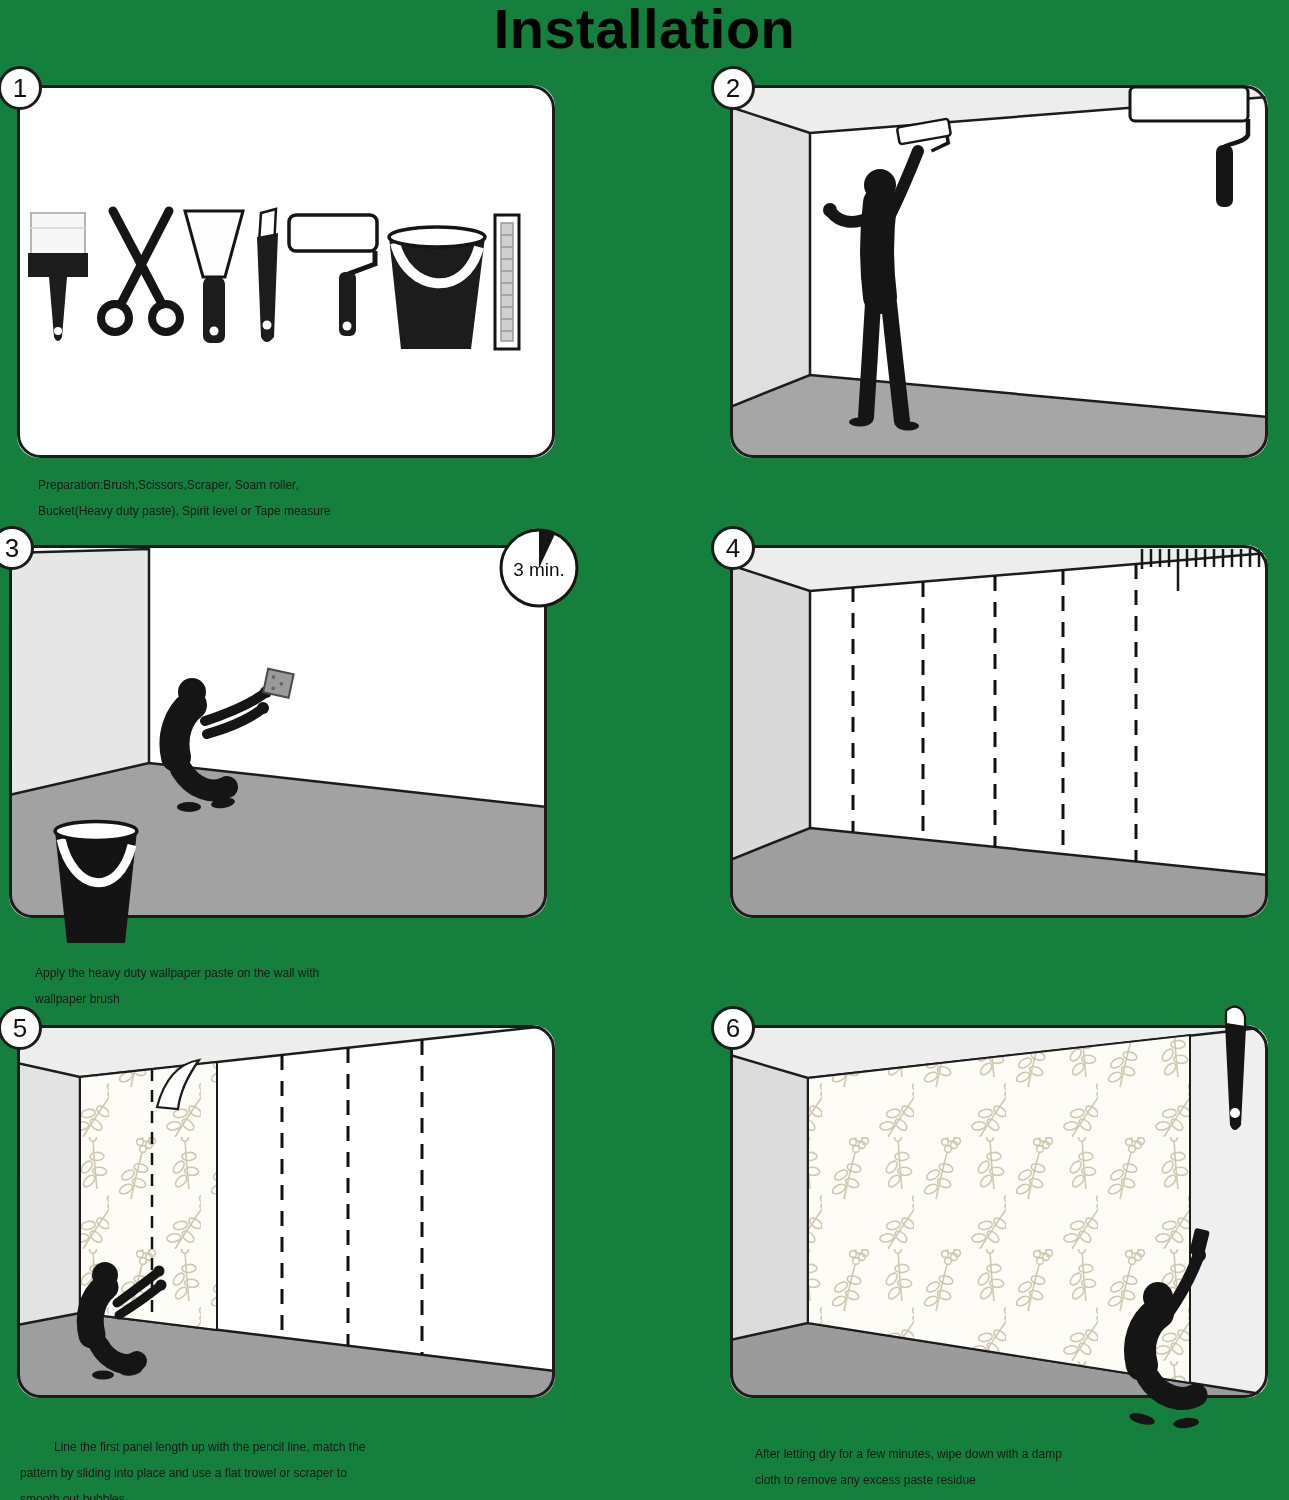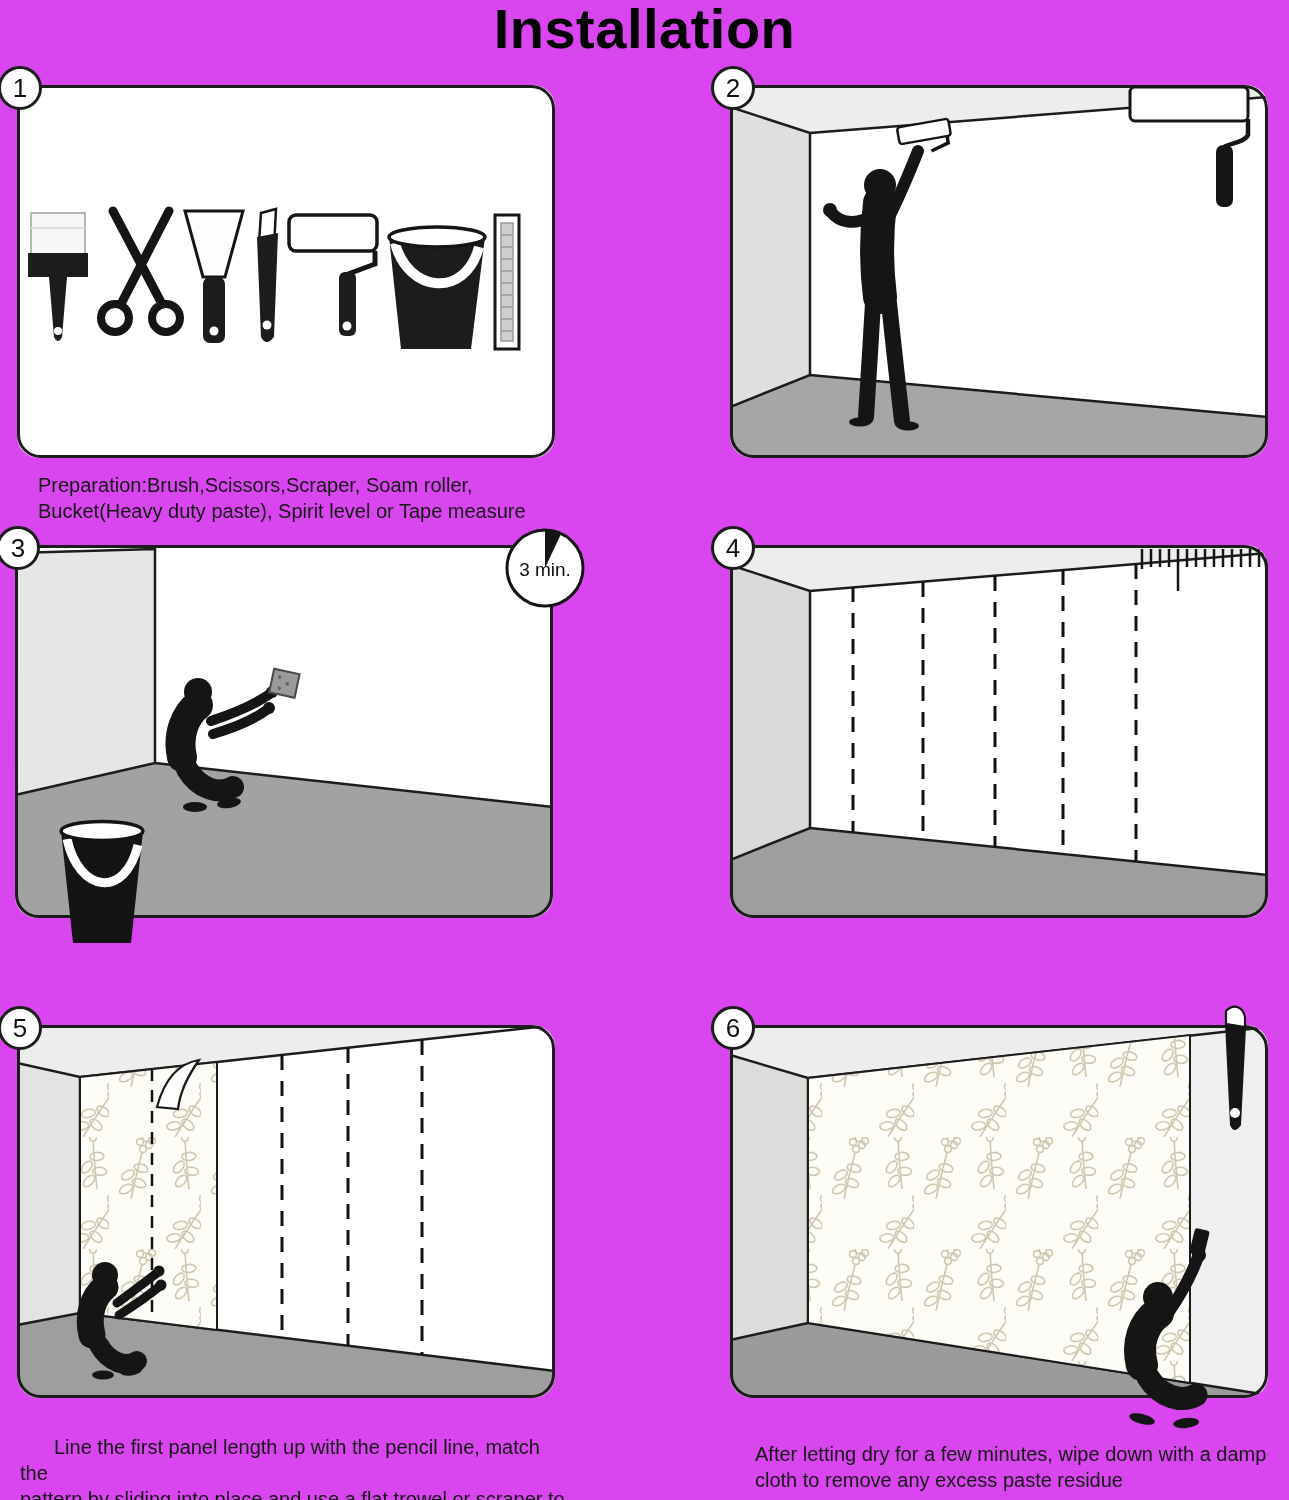--- a/index.html
+++ b/index.html
@@ -1,26 +1,26 @@
 <!DOCTYPE html>
 <html><head>
 <meta charset="utf-8">
 <style>
   html,body { margin:0; padding:0; background:#fff; }
-  .page { position:relative; width:1289px; height:1500px; background:#d946ef;
+  .page { position:relative; width:1289px; height:1500px; background:#15803d;
           font-family:"Liberation Sans", sans-serif; overflow:hidden; }
   .title { position:absolute; top:-4px; left:0; width:100%; margin:0; text-align:center;
            font-size:56px; font-weight:700; color:#000; letter-spacing:0.5px; }
   .panel { position:absolute; width:538px; height:373px; }
   .scene { position:absolute; left:0; top:0; width:538px; height:373px; overflow:visible; }
   .badge { position:absolute; left:-19px; top:-19px; width:38px; height:38px;
            border:3px solid #1c1c1c; border-radius:50%; background:#fff; z-index:5;
            display:flex; align-items:center; justify-content:center;
            font-size:26px; font-weight:400; color:#111; }
-  .caption { position:absolute; font-size:20px; line-height:26px; color:#161616;
+  .caption { position:absolute; font-size:12px; line-height:26px; color:#161616;
              white-space:pre-line; }
   .caption.indent { text-indent:34px; }
 </style>
 </head>
 <body>
 
 <div class="page">
 
   <h1 class="title">Installation</h1>
 
@@ -118,21 +118,21 @@
         <rect x="400" y="2" width="118" height="34" rx="5" fill="#ffffff" stroke="#151515" stroke-width="3"></rect>
         <path d="M518,34 L518,50 C514,58 500,58 494,62" fill="none" stroke="#151515" stroke-width="4.5"></path>
         <rect x="486" y="60" width="17" height="62" rx="7" fill="#151515"></rect>
       </g>
     </svg>
     <div class="badge">
         <span>2</span>
       </div>
   </div>
 
-  <div class="panel" style="left:15px; top:545px;text-align:right;">
+  <div class="panel" style="left:9px; top:545px;text-align:right;">
     <svg class="scene" viewBox="0 0 538 373">
       <defs>
           <clipPath id="clip3">
             <rect x="0" y="0" width="538" height="373" rx="22"></rect>
           </clipPath>
         </defs>
       <g clip-path="url(#clip3)">
         <rect width="538" height="373" fill="#ffffff"></rect>
         <polygon points="0,8 140,4 140,218 0,250" fill="#e6e6e6"></polygon>
         <polygon points="0,250 140,218 538,262 538,373 0,373" fill="#a2a2a2"></polygon>
@@ -334,19 +334,21 @@
         <ellipse cx="456" cy="398" rx="13" ry="5" stroke="none" transform="rotate(-6 456 398)"></ellipse>
       </g>
     </svg>
     <div class="badge">
         <span>6</span>
       </div>
   </div>
 
   <div class="caption" style="left:38px;  top:472px;  width:524px;">Preparation:Brush,Scissors,Scraper, Soam roller,
 Bucket(Heavy duty paste), Spirit level or Tape measure</div>
+  <div class="caption" style="left:35px;  top:960px;  width:524px;">Apply the heavy duty wallpaper paste on the wall with
+wallpaper brush</div>
   <div class="caption indent" style="left:20px; top:1434px; width:545px;">Line the first panel length up with the pencil line, match the
 pattern by sliding into place and use a flat trowel or scraper to
 smooth out bubbles</div>
   <div class="caption" style="left:755px; top:1441px; width:540px;">After letting dry for a few minutes, wipe down with a damp
 cloth to remove any excess paste residue</div>
 
 </div>
 
 </body></html>

